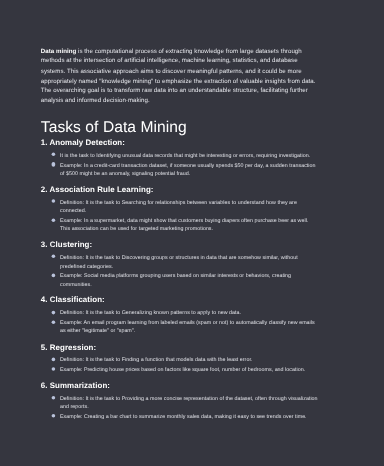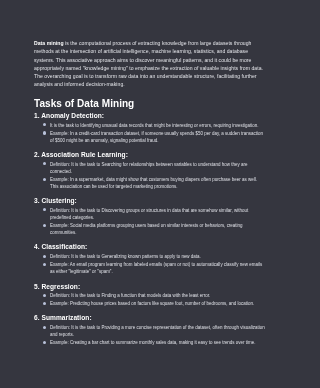--- a/index.html
+++ b/index.html
@@ -27,22 +27,22 @@
     color: #e4e5ea;
     margin: 0 0 9px 0;
     text-align: left;
     letter-spacing: 0.04px;
   }
   .intro .lead {
     font-weight: bold;
     color: #ffffff;
   }
   h1.doc-title {
-    font-size: 10px;
-    font-weight: bold;
+    font-size: 13px;
+    font-weight: normal;
     color: #ffffff;
     margin: 0 0 3.5px 0;
     letter-spacing: 0.05px;
   }
   h2.section-title {
     font-size: 6.6px;
     font-weight: bold;
     color: #ffffff;
     margin: 0 0 2.5px 0;
     letter-spacing: 0.05px;

